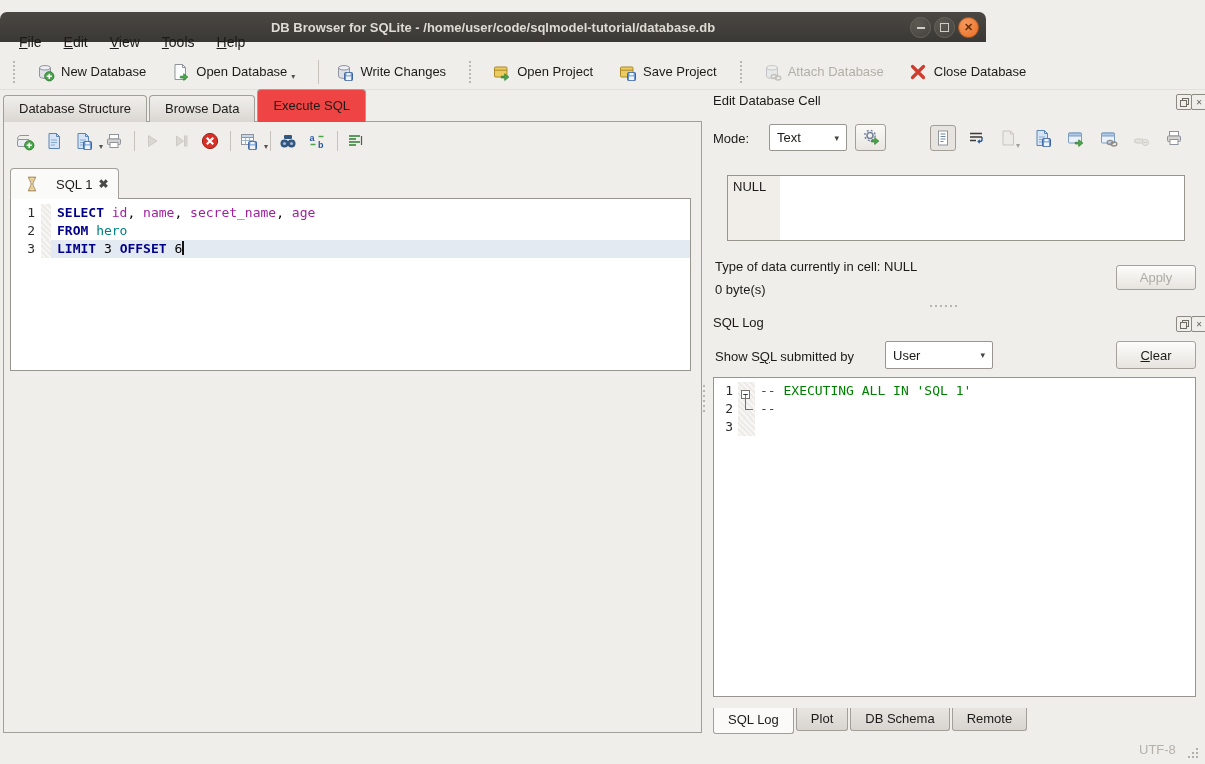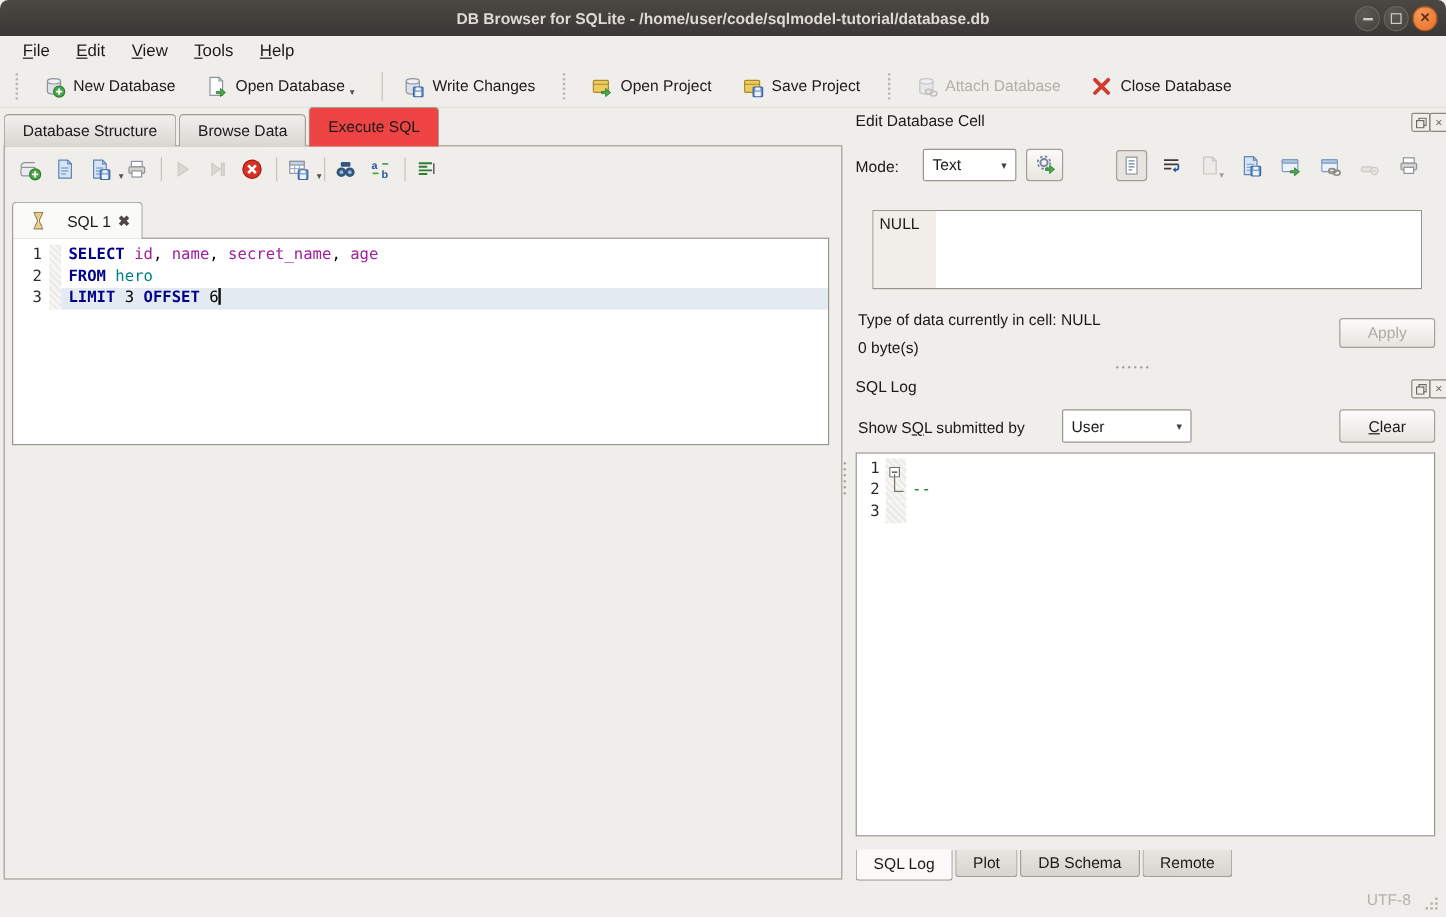--- a/index.html
+++ b/index.html
@@ -3,21 +3,21 @@
 <meta charset="utf-8">
 <style>
   html,body{margin:0;padding:0;}
   body{
     width:1205px;height:764px;position:relative;overflow:hidden;
     background:#f0eeea;
     font-family:"Liberation Sans",sans-serif;font-size:13px;color:#1c1b19;
     -webkit-font-smoothing:antialiased;
   }
   
-  .titlebar{position:absolute;left:0;top:0;width:1205px;height:30px;
+  .titlebar{position:absolute;left:0;top:12px;width:986px;height:30px;
     background:linear-gradient(#4b4843,#3a3835);border-radius:7px 7px 0 0;
     display:flex;align-items:center;justify-content:center;}
   .title-text{color:#dedad3;font-weight:bold;font-size:13px;}
   .win-controls{position:absolute;right:7px;top:5px;display:flex;}
   .wc{width:19px;height:19px;border-radius:50%;margin-left:3px;
     border:1px solid #68655e;background:radial-gradient(circle at 35% 30%,#5d5a54,#44413d);
     display:flex;align-items:center;justify-content:center;}
   .wc .bar{width:8px;height:2px;background:#cfccc6;}
   .wc .box{width:7px;height:7px;border:1.5px solid #cfccc6;}
   .wc.close{background:radial-gradient(circle at 35% 30%,#f59a5d,#e96d24);border-color:#b65a1e;
@@ -523,20 +523,21 @@
 <div class="log-box" id="log-box">
     <div class="log-line">
       <span class="lgut">1</span>
       <span class="lfold">
         <span class="fbox"><svg width="9" height="9">
             <rect x="0.5" y="0.5" width="8" height="8" fill="#fff" stroke="#76726c"></rect>
             <path d="M2.2 4.5h4.6" stroke="#3a3a3a"></path>
           </svg></span>
         <span class="fline"></span>
       </span>
+      <span class="ltext">-- EXECUTING ALL IN 'SQL 1'</span>
     </div>
     <div class="log-line">
       <span class="lgut">2</span>
       <span class="lfold">
         <span class="felbow"></span>
       </span>
       <span class="ltext">--</span>
     </div>
     <div class="log-line">
       <span class="lgut">3</span>

